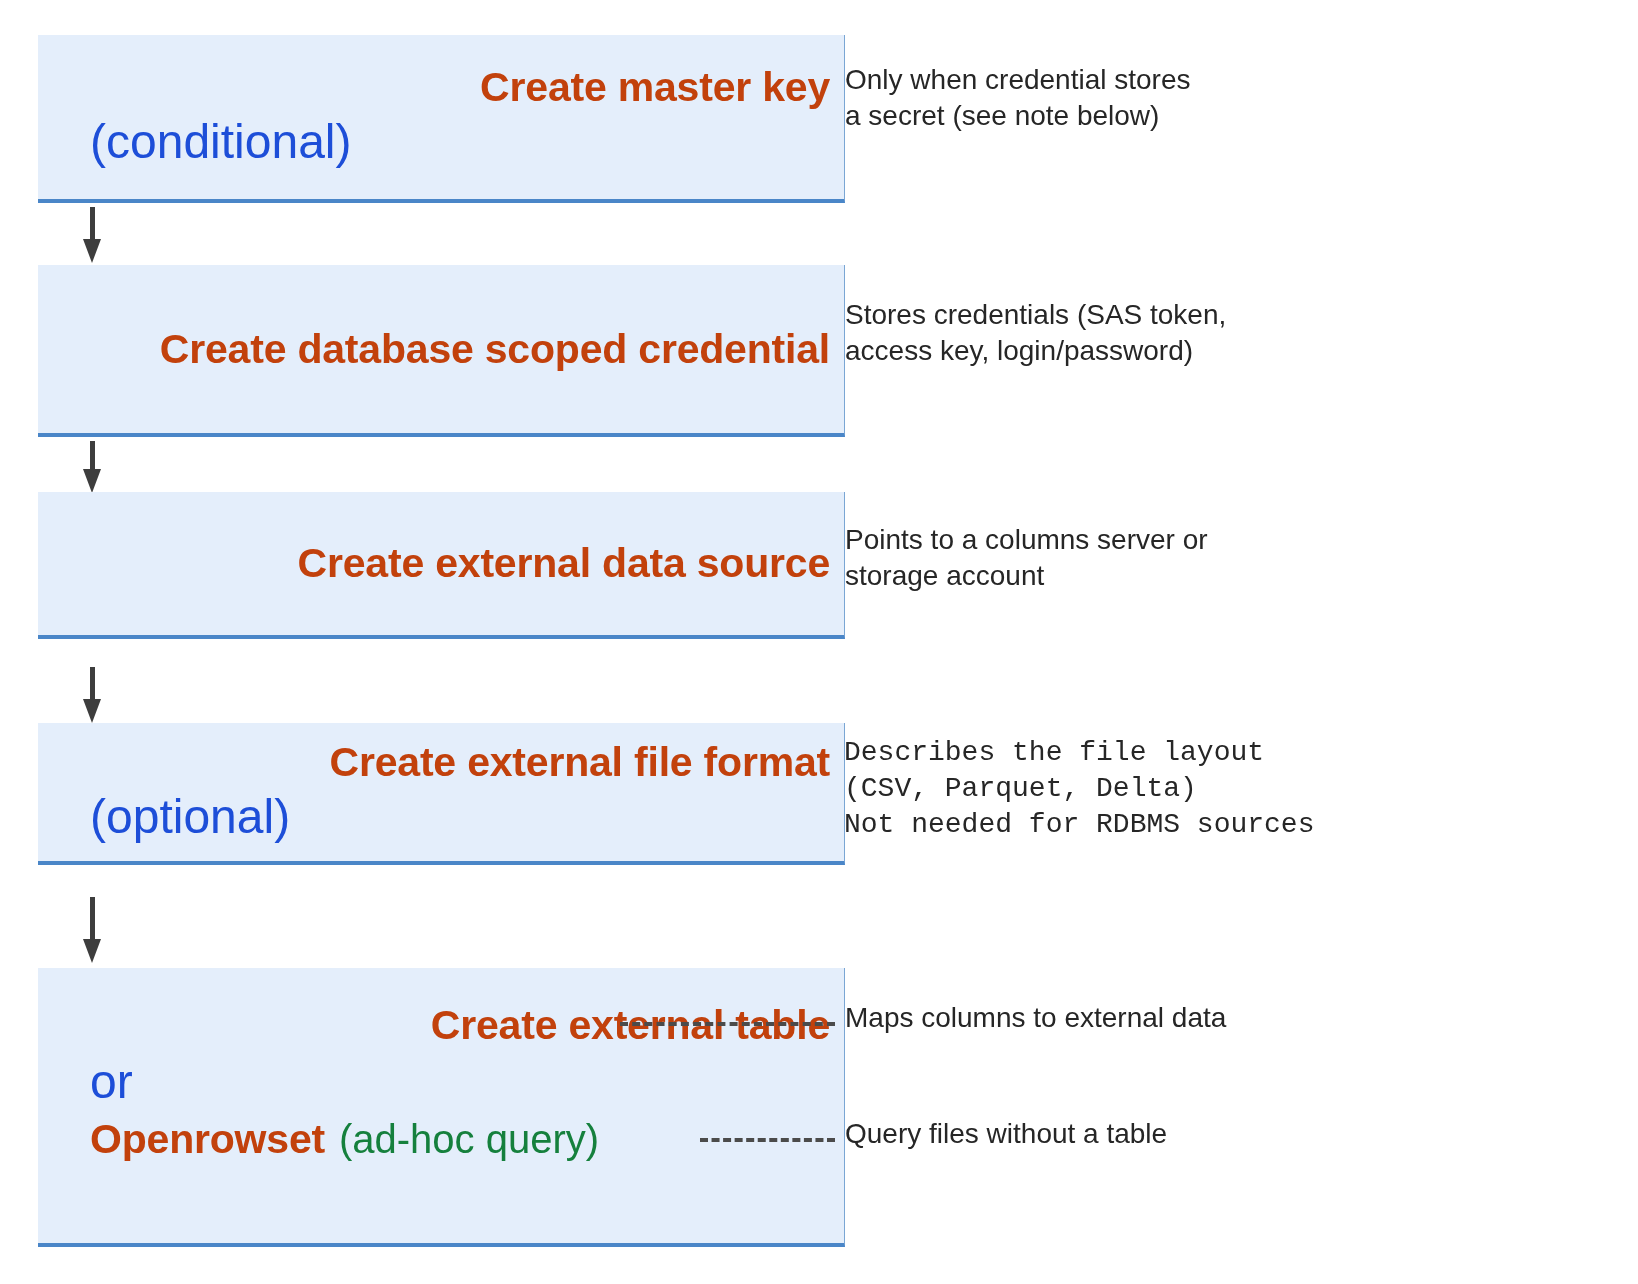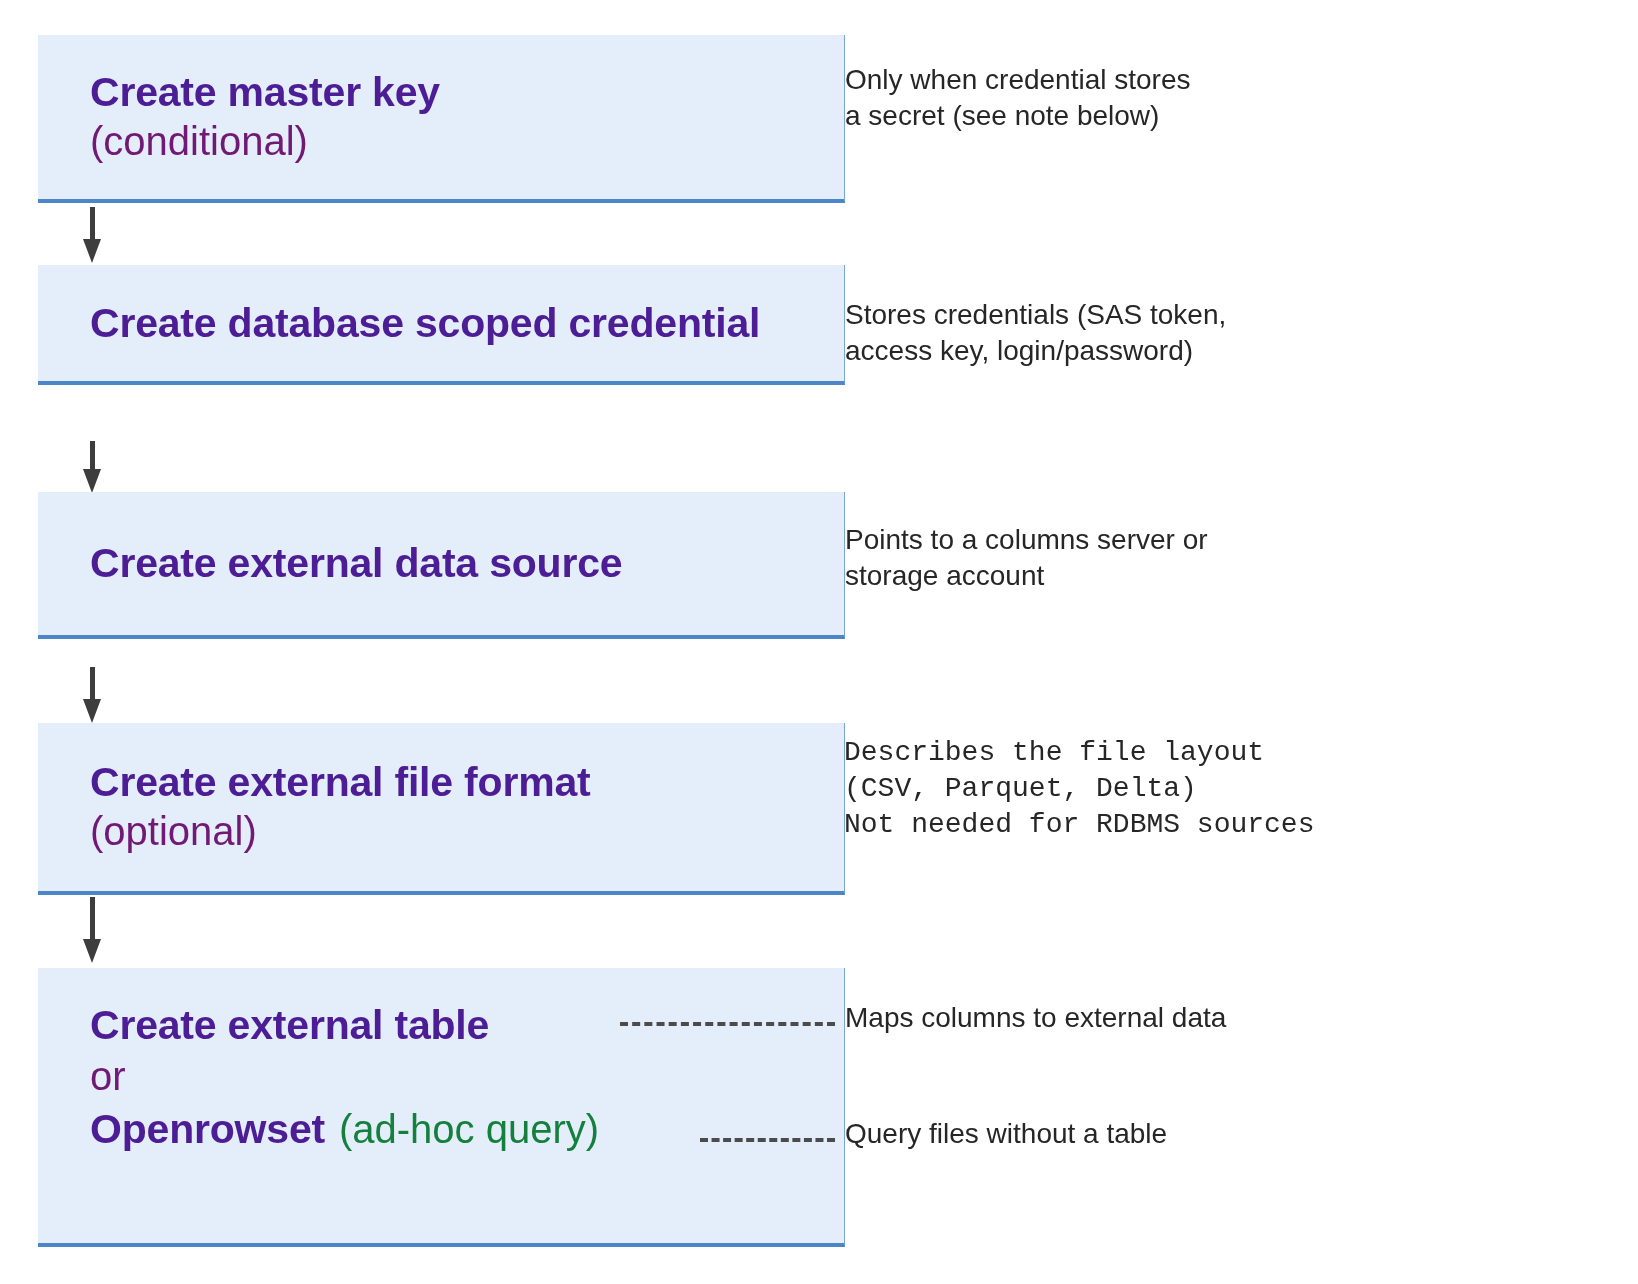--- a/index.html
+++ b/index.html
@@ -35,29 +35,30 @@
     flex-direction: column;
     justify-content: center;
     padding-left: 52px;
     padding-right: 14px;
   }
 
   .step-title {
     font-size: 41px;
     font-weight: bold;
     line-height: 1.22;
-    color: #4c1d95;
+    color: #c2410c;
     letter-spacing: -0.2px;
     white-space: nowrap;
+    text-align: right;
   }
   .step-sub {
-    font-size: 40px;
+    font-size: 48px;
     font-weight: normal;
     line-height: 1.24;
-    color: #701a75;
+    color: #1d4ed8;
     white-space: nowrap;
   }
   .step-title.wrap, .step-sub.wrap { white-space: normal; }
 
   
   .arrow {
     position: absolute;
     left: 83px;
     width: 18px;
   }
@@ -116,21 +117,21 @@
     <div class="step-sub">(conditional)</div>
   </div>
   <div class="note" style="left:845px; top:62px;">Only when credential stores
 a secret (see note below)</div>
 
   <div class="arrow" style="top:207px; height:56px;">
     <div class="stem" style="height:34px;"></div>
     <div class="head" style="top:32px;"></div>
   </div>
 
-  <div class="step-box" style="top:265px; height:120px;">
+  <div class="step-box" style="top:265px; height:172px;">
     <div class="step-title wrap">Create database scoped
 credential</div>
   </div>
   <div class="note" style="left:845px; top:297px;">Stores credentials (SAS token,
 access key, login/password)</div>
 
   <div class="arrow" style="top:441px; height:52px;">
     <div class="stem" style="height:30px;"></div>
     <div class="head" style="top:28px;"></div>
   </div>
@@ -139,21 +140,21 @@
     <div class="step-title">Create external data source</div>
   </div>
   <div class="note" style="left:845px; top:522px;">Points to a columns server or
 storage account</div>
 
   <div class="arrow" style="top:667px; height:56px;">
     <div class="stem" style="height:34px;"></div>
     <div class="head" style="top:32px;"></div>
   </div>
 
-  <div class="step-box" style="top:723px; height:172px;">
+  <div class="step-box" style="top:723px; height:142px;">
     <div class="step-title">Create external file format</div>
     <div class="step-sub">(optional)</div>
   </div>
   <div class="note" style="left:844px; top:735px;font-family:Liberation Mono, monospace;">Describes the file layout
 (CSV, Parquet, Delta)
 Not needed for RDBMS sources</div>
 
   <div class="arrow" style="top:897px; height:68px;">
     <div class="stem" style="height:44px;"></div>
     <div class="head" style="top:42px;"></div>

